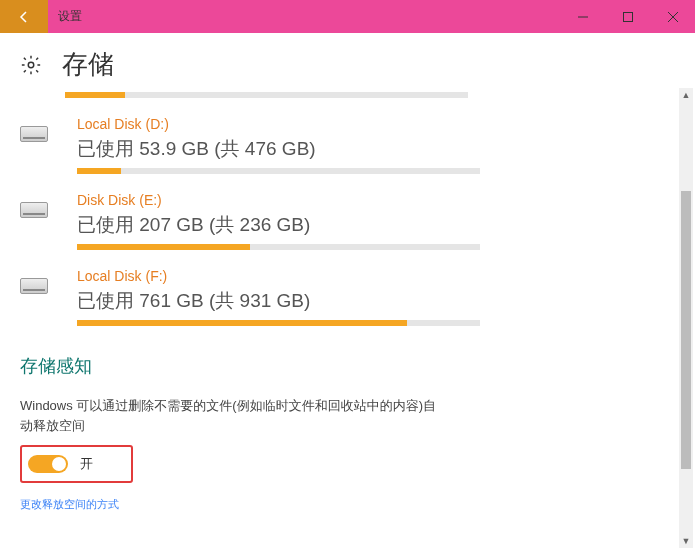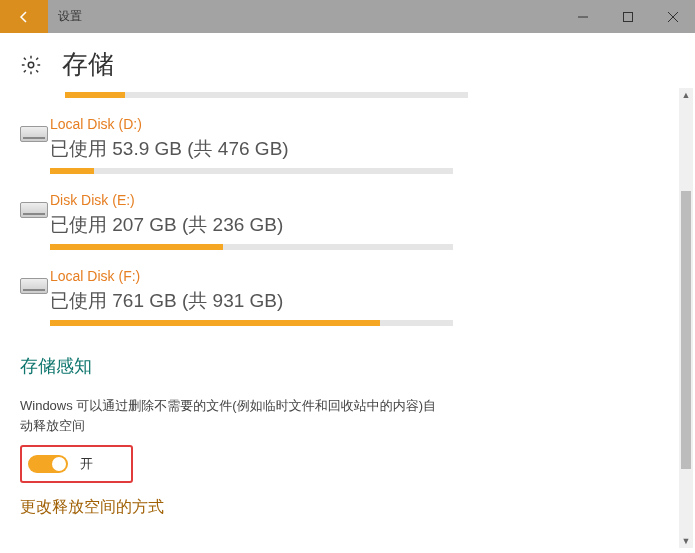--- a/index.html
+++ b/index.html
@@ -6,21 +6,21 @@
     body {
       font-family: "Microsoft YaHei", "Segoe UI", sans-serif;
       width: 695px;
       height: 553px;
       background: #fff;
       overflow: hidden;
       position: relative;
     }
     .titlebar {
       height: 33px;
-      background: #a3a3a3;
+      background: #ec4899;
       display: flex;
       align-items: center;
       position: relative;
     }
     .back-btn {
       width: 48px;
       height: 33px;
       background: #d98e1e;
       display: flex;
       align-items: center;
@@ -101,21 +101,21 @@
       border-radius: 2px;
     }
     .disk-icon::after {
       content: "";
       position: absolute;
       left: 2px; right: 2px; bottom: 2px;
       height: 2px;
       background: #888;
     }
     .disk-content {
-      margin-left: 30px;
+      margin-left: 57px;
     }
     .disk-name {
       color: #e67e22;
       font-size: 14px;
       margin-bottom: 4px;
     }
     .disk-usage {
       color: #555;
       font-size: 19px;
       margin-bottom: 6px;
@@ -171,22 +171,22 @@
       right: 2px; top: 2px;
       width: 14px; height: 14px;
       background: #fff;
       border-radius: 50%;
     }
     .toggle-label {
       font-size: 13px;
       color: #333;
     }
     .link {
-      color: #a16207;
-      font-size: 16px;
+      color: #3b82f6;
+      font-size: 11px;
     }
     .scrollbar-v {
       position: absolute;
       right: 2px;
       top: 88px;
       width: 14px;
       height: 460px;
       background: #f0f0f0;
     }
     .scrollbar-v .thumb {

